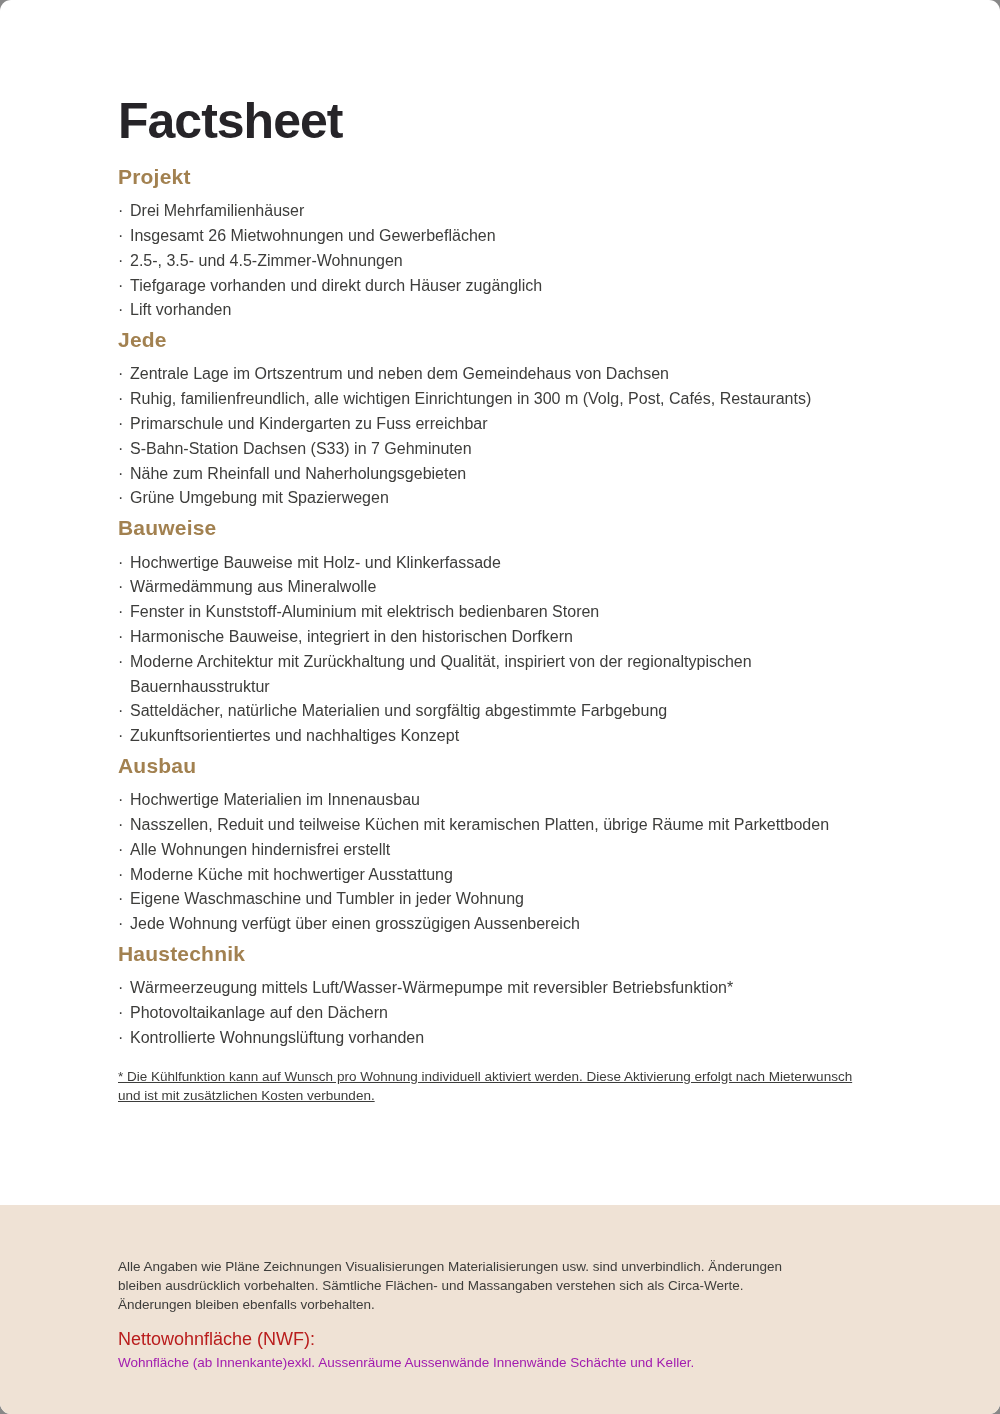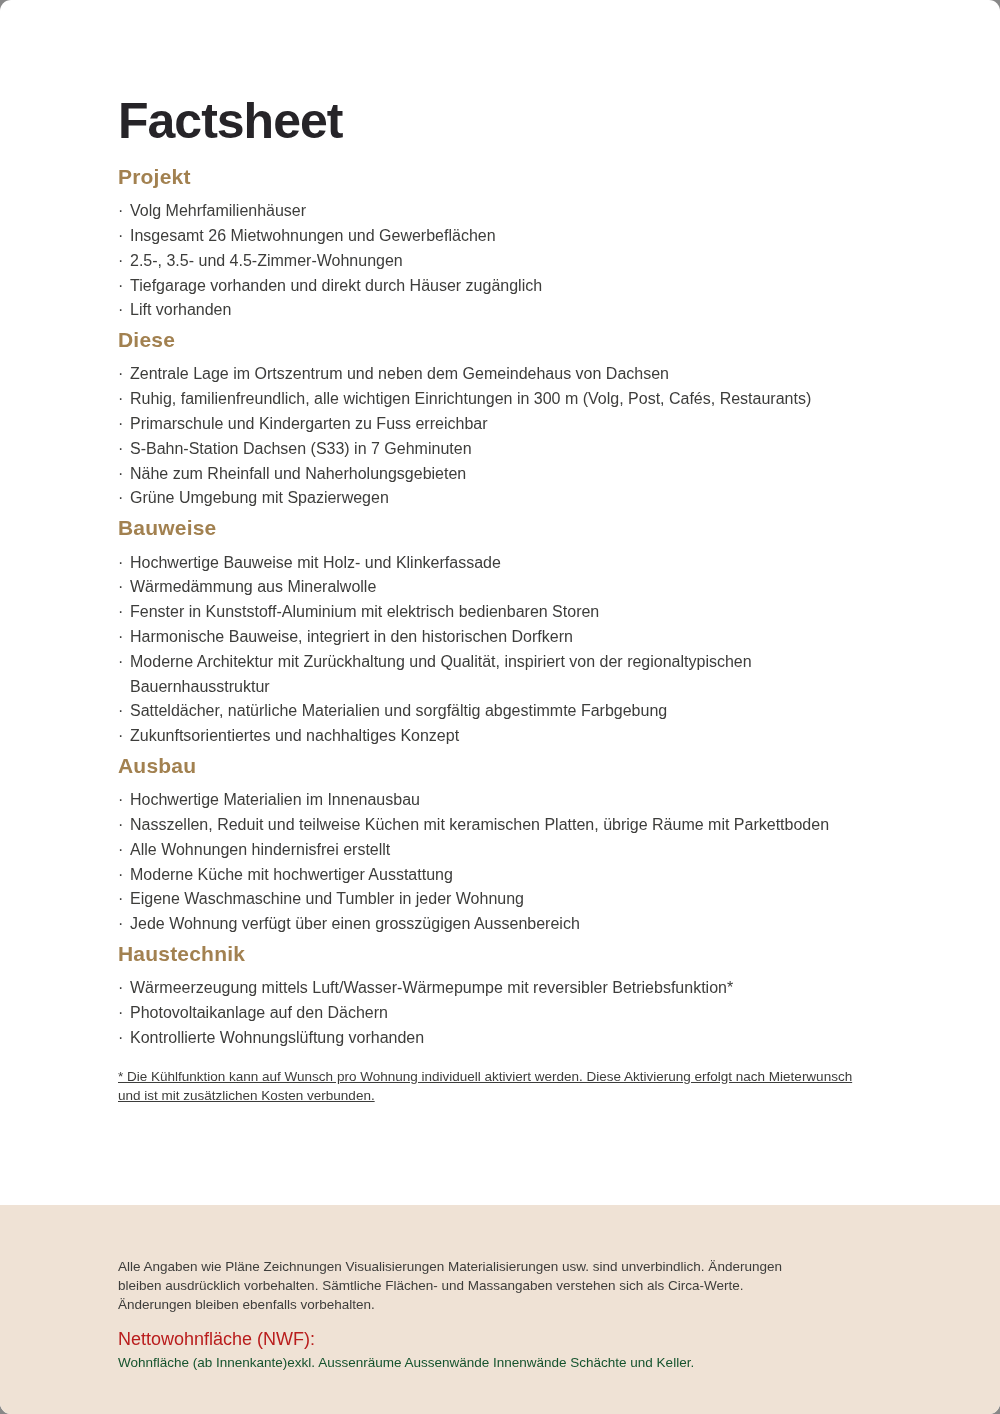--- a/index.html
+++ b/index.html
@@ -86,43 +86,43 @@
     font-size: 18px;
     font-weight: 400;
     line-height: 1.42;
     color: #b91c1c;
   }
   .nwf-text {
     margin: 0;
     max-width: 720px;
     font-size: 13.5px;
     line-height: 1.42;
-    color: #14532d;
+    color: #a21caf;
   }
 </style>
 </head>
 <body>
 
 <div class="page">
   <div class="content">
     <h1 class="doc-title">Factsheet</h1>
     <div>
   <section class="section">
     <h2 class="sec-heading">Projekt</h2>
     <ul class="sec-list">
-            <li class="bullet-item">Volg Mehrfamilienhäuser</li>
+            <li class="bullet-item">Drei Mehrfamilienhäuser</li>
             <li class="bullet-item">Insgesamt 26 Mietwohnungen und Gewerbeflächen</li>
             <li class="bullet-item">2.5-, 3.5- und 4.5-Zimmer-Wohnungen</li>
             <li class="bullet-item">Tiefgarage vorhanden und direkt durch Häuser zugänglich</li>
             <li class="bullet-item">Lift vorhanden</li>
           </ul>
   </section>
 
   <section class="section">
-    <h2 class="sec-heading">Diese</h2>
+    <h2 class="sec-heading">Jede</h2>
     <ul class="sec-list">
             <li class="bullet-item">Zentrale Lage im Ortszentrum und neben dem Gemeindehaus von Dachsen</li>
             <li class="bullet-item">Ruhig, familienfreundlich, alle wichtigen Einrichtungen in 300 m (Volg, Post, Cafés, Restaurants)</li>
             <li class="bullet-item">Primarschule und Kindergarten zu Fuss erreichbar</li>
             <li class="bullet-item">S-Bahn-Station Dachsen (S33) in 7 Gehminuten</li>
             <li class="bullet-item">Nähe zum Rheinfall und Naherholungsgebieten</li>
             <li class="bullet-item">Grüne Umgebung mit Spazierwegen</li>
           </ul>
   </section>
 

